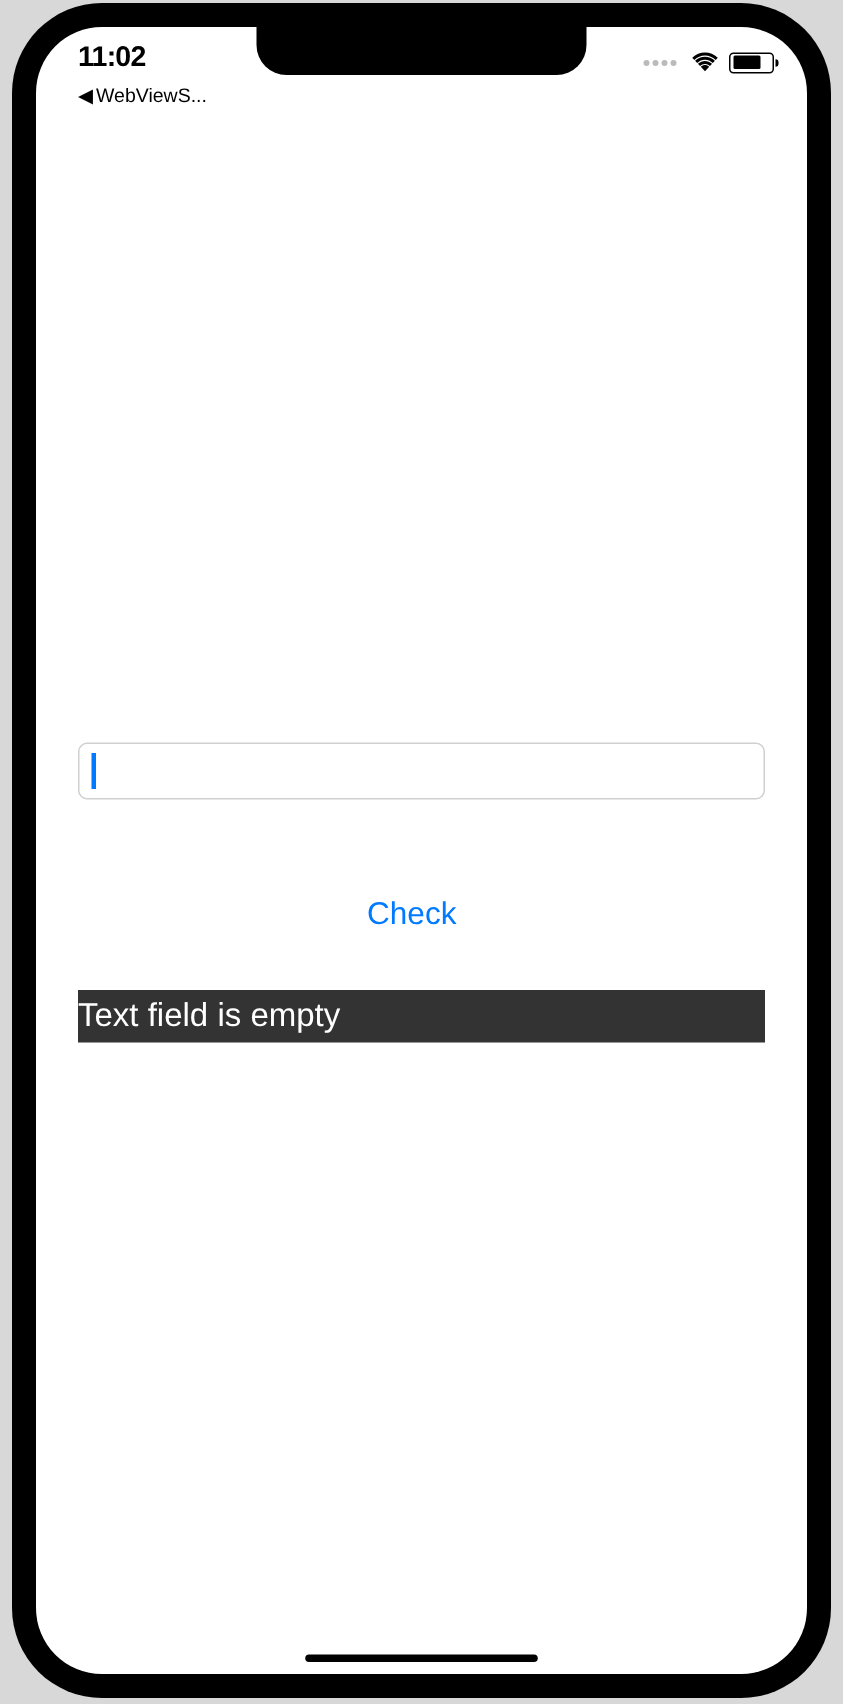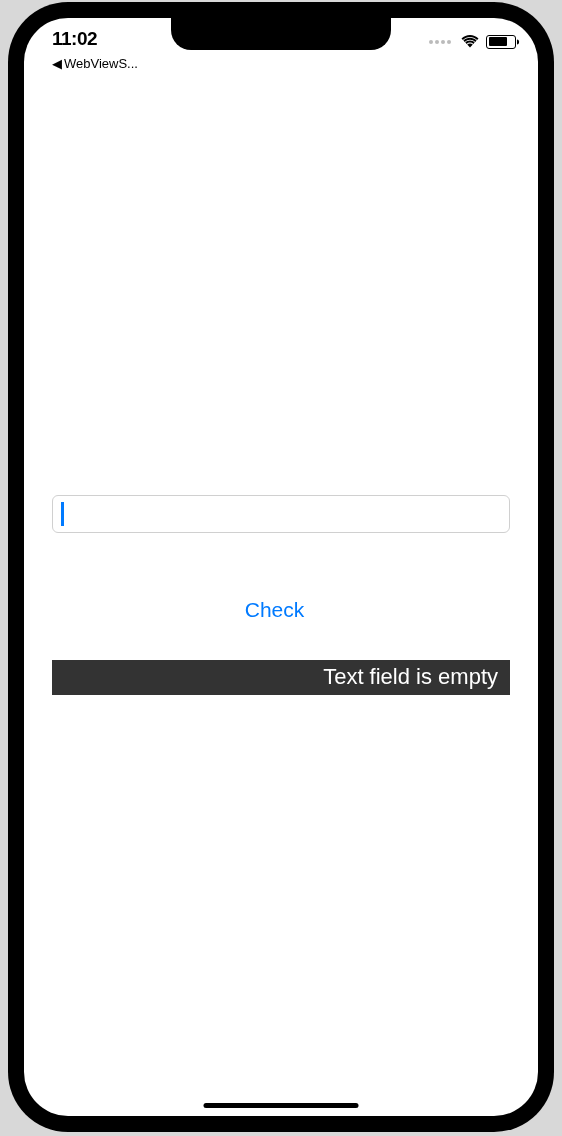--- a/index.html
+++ b/index.html
@@ -170,21 +170,21 @@
       font-weight: 400;
       cursor: pointer;
     }
     .result-label {
       position: absolute;
       top: 642px;
       left: 28px;
       right: 28px;
       background: #333333;
       color: #fff;
-      text-align: right;
+      text-align: left;
       font-size: 22px;
       padding: 4px 12px 5px 0;
       font-weight: 400;
     }
     .home-indicator {
       position: absolute;
       bottom: 8px;
       left: 50%;
       transform: translateX(-50%);
       width: 155px;

